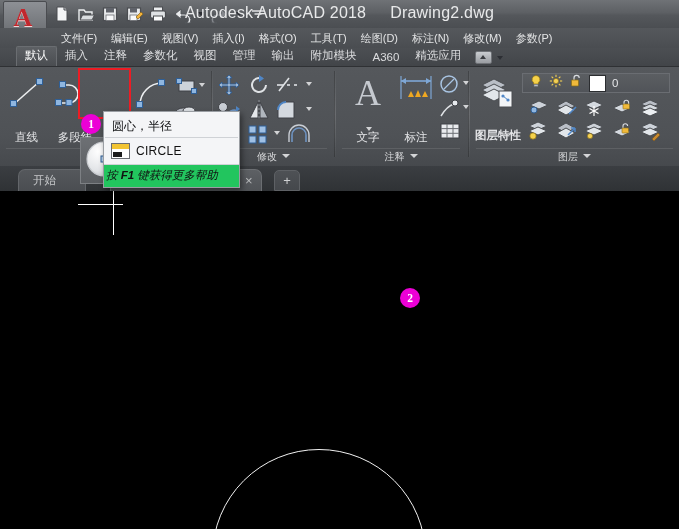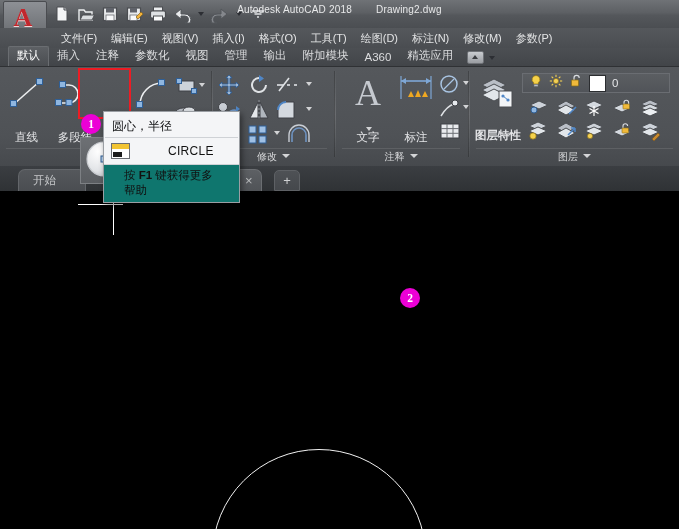--- a/index.html
+++ b/index.html
@@ -31,39 +31,39 @@
   .acad-logo .caret{
     position:absolute;right:3px;bottom:3px;
     width:0;height:0;border-left:4px solid transparent;border-right:4px solid transparent;
     border-top:4px solid #20222a;
   }
   .qat{position:absolute;left:52px;top:3px;height:22px;display:flex;align-items:center;gap:4px;}
   .qicon{width:20px;height:20px;position:relative;display:inline-block;cursor:pointer;}
   .qcaret{width:0;height:0;border-left:3.5px solid transparent;border-right:3.5px solid transparent;border-top:4px solid #2c2e33;margin:0 2px;}
   .title-text{
     position:absolute;top:4px;left:0;width:679px;text-align:center;
-    color:#e8e9ea;font-size:10px;letter-spacing:.2px;
+    color:#e8e9ea;font-size:16px;letter-spacing:.2px;
   }
   .title-text .dwg{margin-left:24px;}
 
   
   .menubar{
     position:absolute;left:0;top:28px;width:679px;height:20px;
     background:linear-gradient(to bottom,#55585c,#4a4d51);
     display:flex;align-items:center;padding-left:54px;box-sizing:border-box;
   }
   .menuitem{
     color:#e3e4e5;font-size:11px;padding:0 7px;line-height:20px;cursor:pointer;white-space:nowrap;
   }
 
   
   .ribtabs{
     position:absolute;left:0;top:48px;width:679px;height:19px;
     background:linear-gradient(to bottom,#4c4f53,#424549);
-    display:flex;align-items:flex-end;padding-left:8px;box-sizing:border-box;
+    display:flex;align-items:flex-end;padding-left:16px;box-sizing:border-box;
     border-bottom:1px solid #2f3134;
   }
   .ribtab{
     color:#dcdddf;font-size:11.5px;padding:2px 8px 3px;cursor:pointer;white-space:nowrap;
   }
   .ribtab.active{
     background:linear-gradient(to bottom,#5d6064,#4a4d51);
     color:#fff;border:1px solid #6a6d71;border-bottom:none;border-radius:2px 2px 0 0;
     padding:1px 8px 3px;
   }
@@ -120,23 +120,23 @@
   .tooltip{
     position:absolute;left:103px;top:111px;width:135px;z-index:40;
     background:#f4f5f7;border:1px solid #9a9ea3;
     box-shadow:2px 3px 6px rgba(0,0,0,0.45);
     font-size:11.5px;color:#17181a;
   }
   .tt-title{padding:6px 8px 2px;font-size:12px;color:#101113;}
   .tt-desc{padding:1px 8px 7px;font-size:11.5px;color:#3b3d40;}
   .tt-rule{height:1px;background:#cfd2d6;margin:0 1px;}
   .tt-cmd{display:flex;align-items:center;gap:6px;padding:5px 8px 5px 7px;}
-  .tt-cmd .cmdname{font-size:12px;color:#111;letter-spacing:.3px;margin-left:32px;}
+  .tt-cmd .cmdname{font-size:12px;color:#111;letter-spacing:.3px;}
   .tt-foot{
-    border-top:1px solid #cfd2d6;padding:3px 20px 4px;font-size:11.5px;color:#111;background:#0f766e;
+    border-top:1px solid #cfd2d6;padding:3px 2px 4px;font-size:11.5px;color:#111;background:#22c55e;font-style:italic;
   }
   .tt-foot b{font-weight:bold;}
   .cmd-ico{
     width:17px;height:14px;background:#fff;border:1px solid #6b6e73;position:relative;flex:0 0 auto;
   }
   .cmd-ico:before{content:"";position:absolute;left:0;top:0;right:0;height:5px;background:#f2c433;}
   .cmd-ico:after{content:"";position:absolute;left:1px;bottom:1px;width:9px;height:5px;background:#1c1c1c;}
 
   
   .tabbar{

